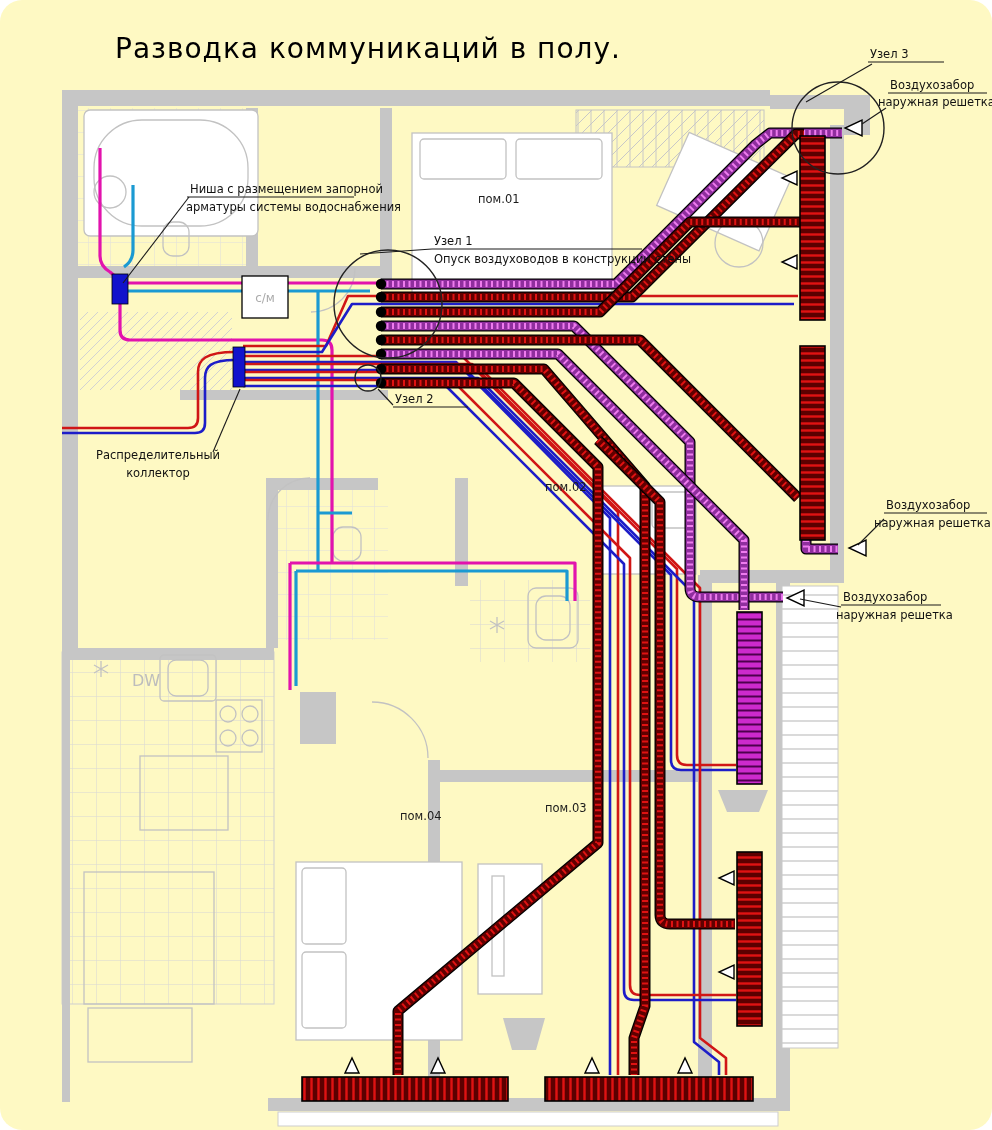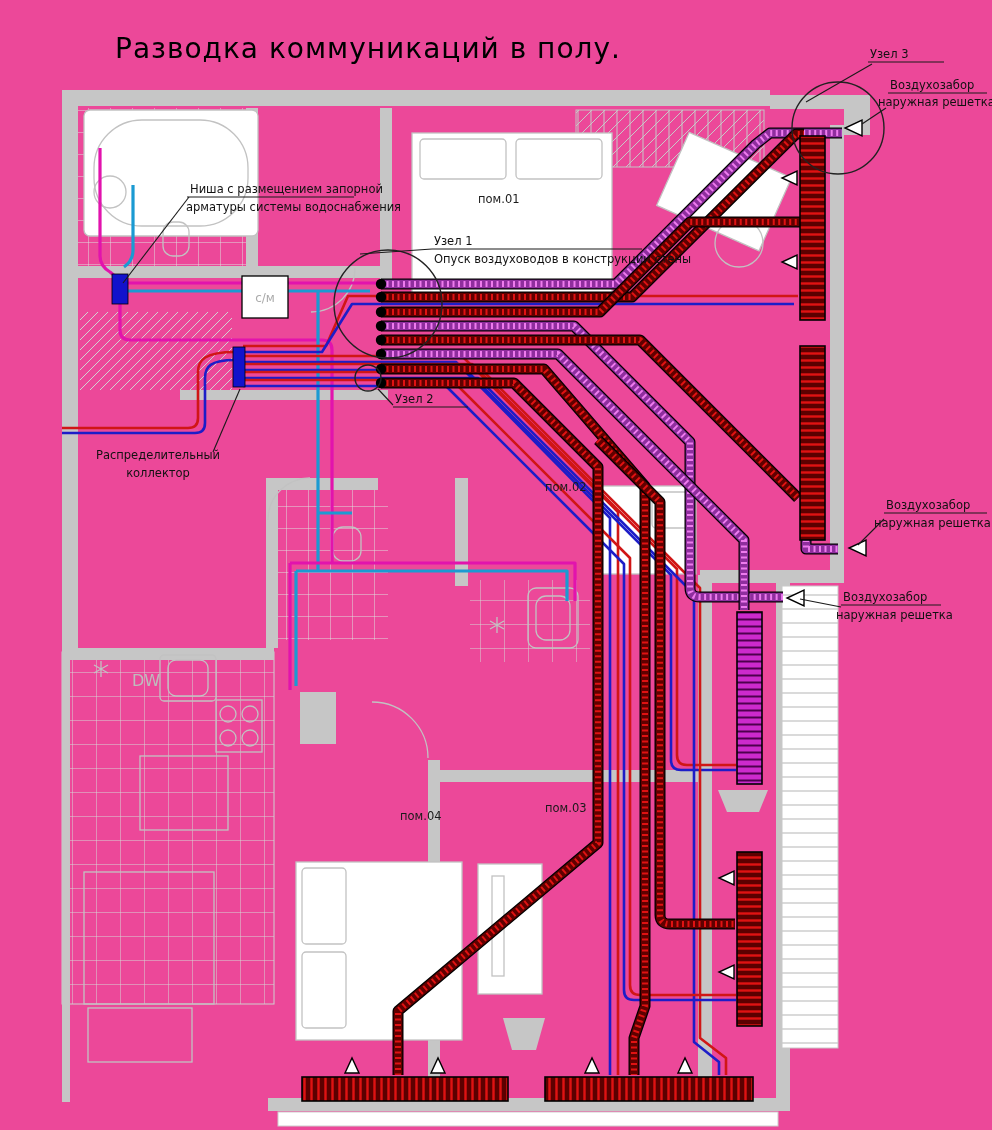--- a/index.html
+++ b/index.html
@@ -1,17 +1,17 @@
 <!DOCTYPE html>
 <html style="--duct-dark: #600000; --duct-hatch: #e01212; --violet-dark: #8f2e9e; --violet-hatch: #ee7bee; --pipe-red: #d01616; --pipe-blue: #1d1dc8; --pipe-cyan: #1b9ad2; --pipe-magenta: #e213ad; --fitting-blue: #1212cc; --wall: #c6c6c6;"><head>
 <meta charset="utf-8">
 <style>
   html,body{margin:0;padding:0;background:#fff;}
-  .stage{position:relative;width:992px;height:1130px;background:#ec4899;overflow:hidden;
-         font-family:"DejaVu Sans",sans-serif;}
+  .stage{position:relative;width:992px;height:1130px;background:#fef9c3;overflow:hidden;
+         font-family:"DejaVu Sans",sans-serif;border-radius:22px;}
   svg{display:block}
   .wall{fill:var(--wall,#c6c6c6);stroke:none}
   .furn{fill:#fff;stroke:#c2c2c2;stroke-width:1.3}
   .furn-line{fill:none;stroke:#c2c2c2;stroke-width:1.3}
   .floor{stroke:#cfcfcf;stroke-width:1}
   .duct-o{stroke:#000;stroke-width:11;fill:none;stroke-linejoin:round}
   .duct-r{stroke:var(--duct-dark,#600000);stroke-width:8.5;fill:none;stroke-linejoin:round}
   .duct-h{stroke:var(--duct-hatch,#e01212);stroke-width:6;fill:none;stroke-dasharray:2 3.5;stroke-linejoin:round}
   .vduct-r{stroke:var(--violet-dark,#8f2e9e);stroke-width:8.5;fill:none;stroke-linejoin:round}
   .vduct-h{stroke:var(--violet-hatch,#ee7bee);stroke-width:6;fill:none;stroke-dasharray:2 3.5;stroke-linejoin:round}

